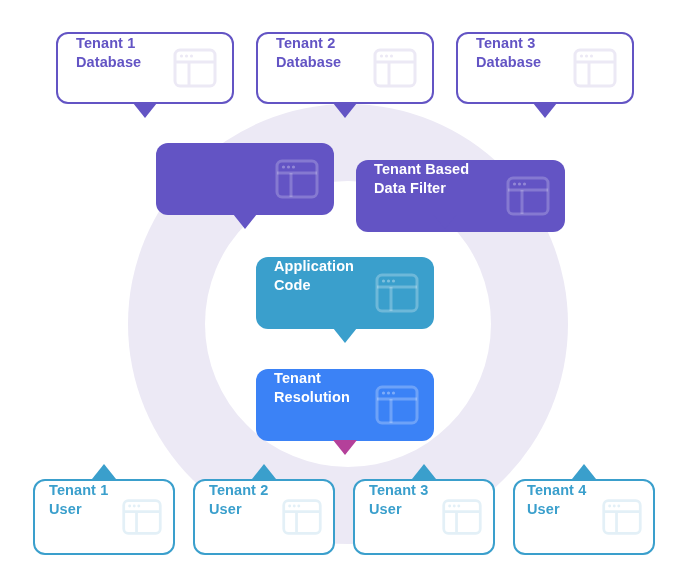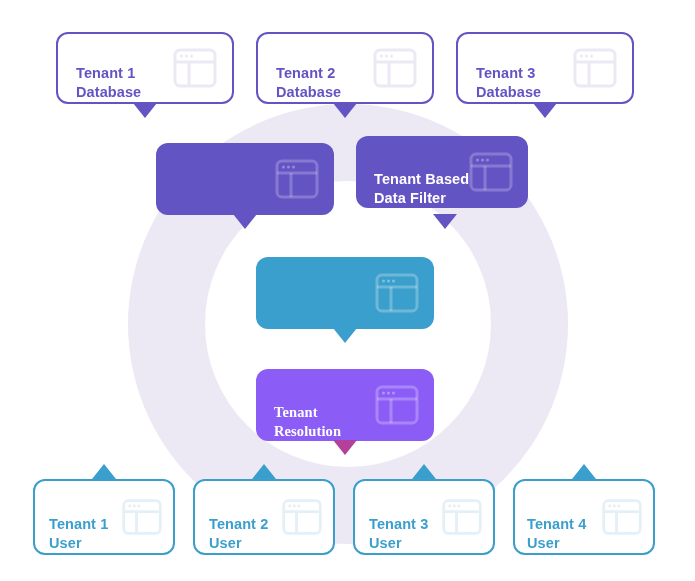--- a/index.html
+++ b/index.html
@@ -35,21 +35,21 @@
     position: absolute;
     box-sizing: border-box;
     border-radius: 12px;
     display: block;
   }
   .node-inner {
     position: relative;
     width: 100%;
     height: 100%;
     display: flex;
-    align-items: flex-end;
+    align-items: flex-start;
     box-sizing: border-box;
     padding-left: 18px;
   }
   .node-label {
     font-size: 14.5px;
     font-weight: bold;
     line-height: 1.32;
     letter-spacing: 0.1px;
     white-space: pre-line;
     z-index: 3;
@@ -66,21 +66,21 @@
   
   .node.outline-blue {
     background: #ffffff;
     border: 2px solid #3A9FCC;
   }
   .node.outline-blue .node-label { color: #3A9FCC; }
 
   
   .node.fill-purple { background: #6354C4; }
   .node.fill-blue   { background: #3A9FCC; }
-  .node.fill-pink   { background: #8b5cf6; font-family: Liberation Serif, serif; }
+  .node.fill-pink   { background: #3b82f6; }
   .node.fill-purple .node-label,
   .node.fill-blue   .node-label,
   .node.fill-pink   .node-label { color: #ffffff; }
 
   
   .win-icon {
     position: absolute;
     right: 14px;
     top: 50%;
     transform: translateY(-50%);
@@ -180,40 +180,42 @@
           <line x1="17" y1="17" x2="17" y2="41" stroke="rgba(255,255,255,0.22)" stroke-width="3"></line>
           <circle cx="9.5" cy="11" r="1.6" fill="rgba(255,255,255,0.3)"></circle>
           <circle cx="14.5" cy="11" r="1.6" fill="rgba(255,255,255,0.3)"></circle>
           <circle cx="19.5" cy="11" r="1.6" fill="rgba(255,255,255,0.3)"></circle>
         </svg>
       </span>
     </div>
   </div>
   <div class="tail down purple" style="left:233px; top:214px;"></div>
 
-  <div class="node fill-purple" style="left:356px; top:136px; width:172px; height:72px;">
+  <div class="node fill-purple" style="left:356px; top:160px; width:209px; height:72px;">
     <div class="node-inner">
       <div class="node-label">Tenant Based
 Data Filter</div>
       <span class="win-icon">
         <svg viewBox="0 0 46 46">
           <rect x="3" y="5" width="40" height="36" rx="5" ry="5" fill="none" stroke="rgba(255,255,255,0.22)" stroke-width="3"></rect>
           <line x1="3" y1="17" x2="43" y2="17" stroke="rgba(255,255,255,0.22)" stroke-width="3"></line>
           <line x1="17" y1="17" x2="17" y2="41" stroke="rgba(255,255,255,0.22)" stroke-width="3"></line>
           <circle cx="9.5" cy="11" r="1.6" fill="rgba(255,255,255,0.3)"></circle>
           <circle cx="14.5" cy="11" r="1.6" fill="rgba(255,255,255,0.3)"></circle>
           <circle cx="19.5" cy="11" r="1.6" fill="rgba(255,255,255,0.3)"></circle>
         </svg>
       </span>
     </div>
   </div>
   <div class="tail down purple" style="left:433px; top:214px;"></div>
 
   <div class="node fill-blue" style="left:256px; top:257px; width:178px; height:72px;">
     <div class="node-inner">
+      <div class="node-label">Application
+Code</div>
       <span class="win-icon">
         <svg viewBox="0 0 46 46">
           <rect x="3" y="5" width="40" height="36" rx="5" ry="5" fill="none" stroke="rgba(255,255,255,0.26)" stroke-width="3"></rect>
           <line x1="3" y1="17" x2="43" y2="17" stroke="rgba(255,255,255,0.26)" stroke-width="3"></line>
           <line x1="17" y1="17" x2="17" y2="41" stroke="rgba(255,255,255,0.26)" stroke-width="3"></line>
           <circle cx="9.5" cy="11" r="1.6" fill="rgba(255,255,255,0.34)"></circle>
           <circle cx="14.5" cy="11" r="1.6" fill="rgba(255,255,255,0.34)"></circle>
           <circle cx="19.5" cy="11" r="1.6" fill="rgba(255,255,255,0.34)"></circle>
         </svg>
       </span>

